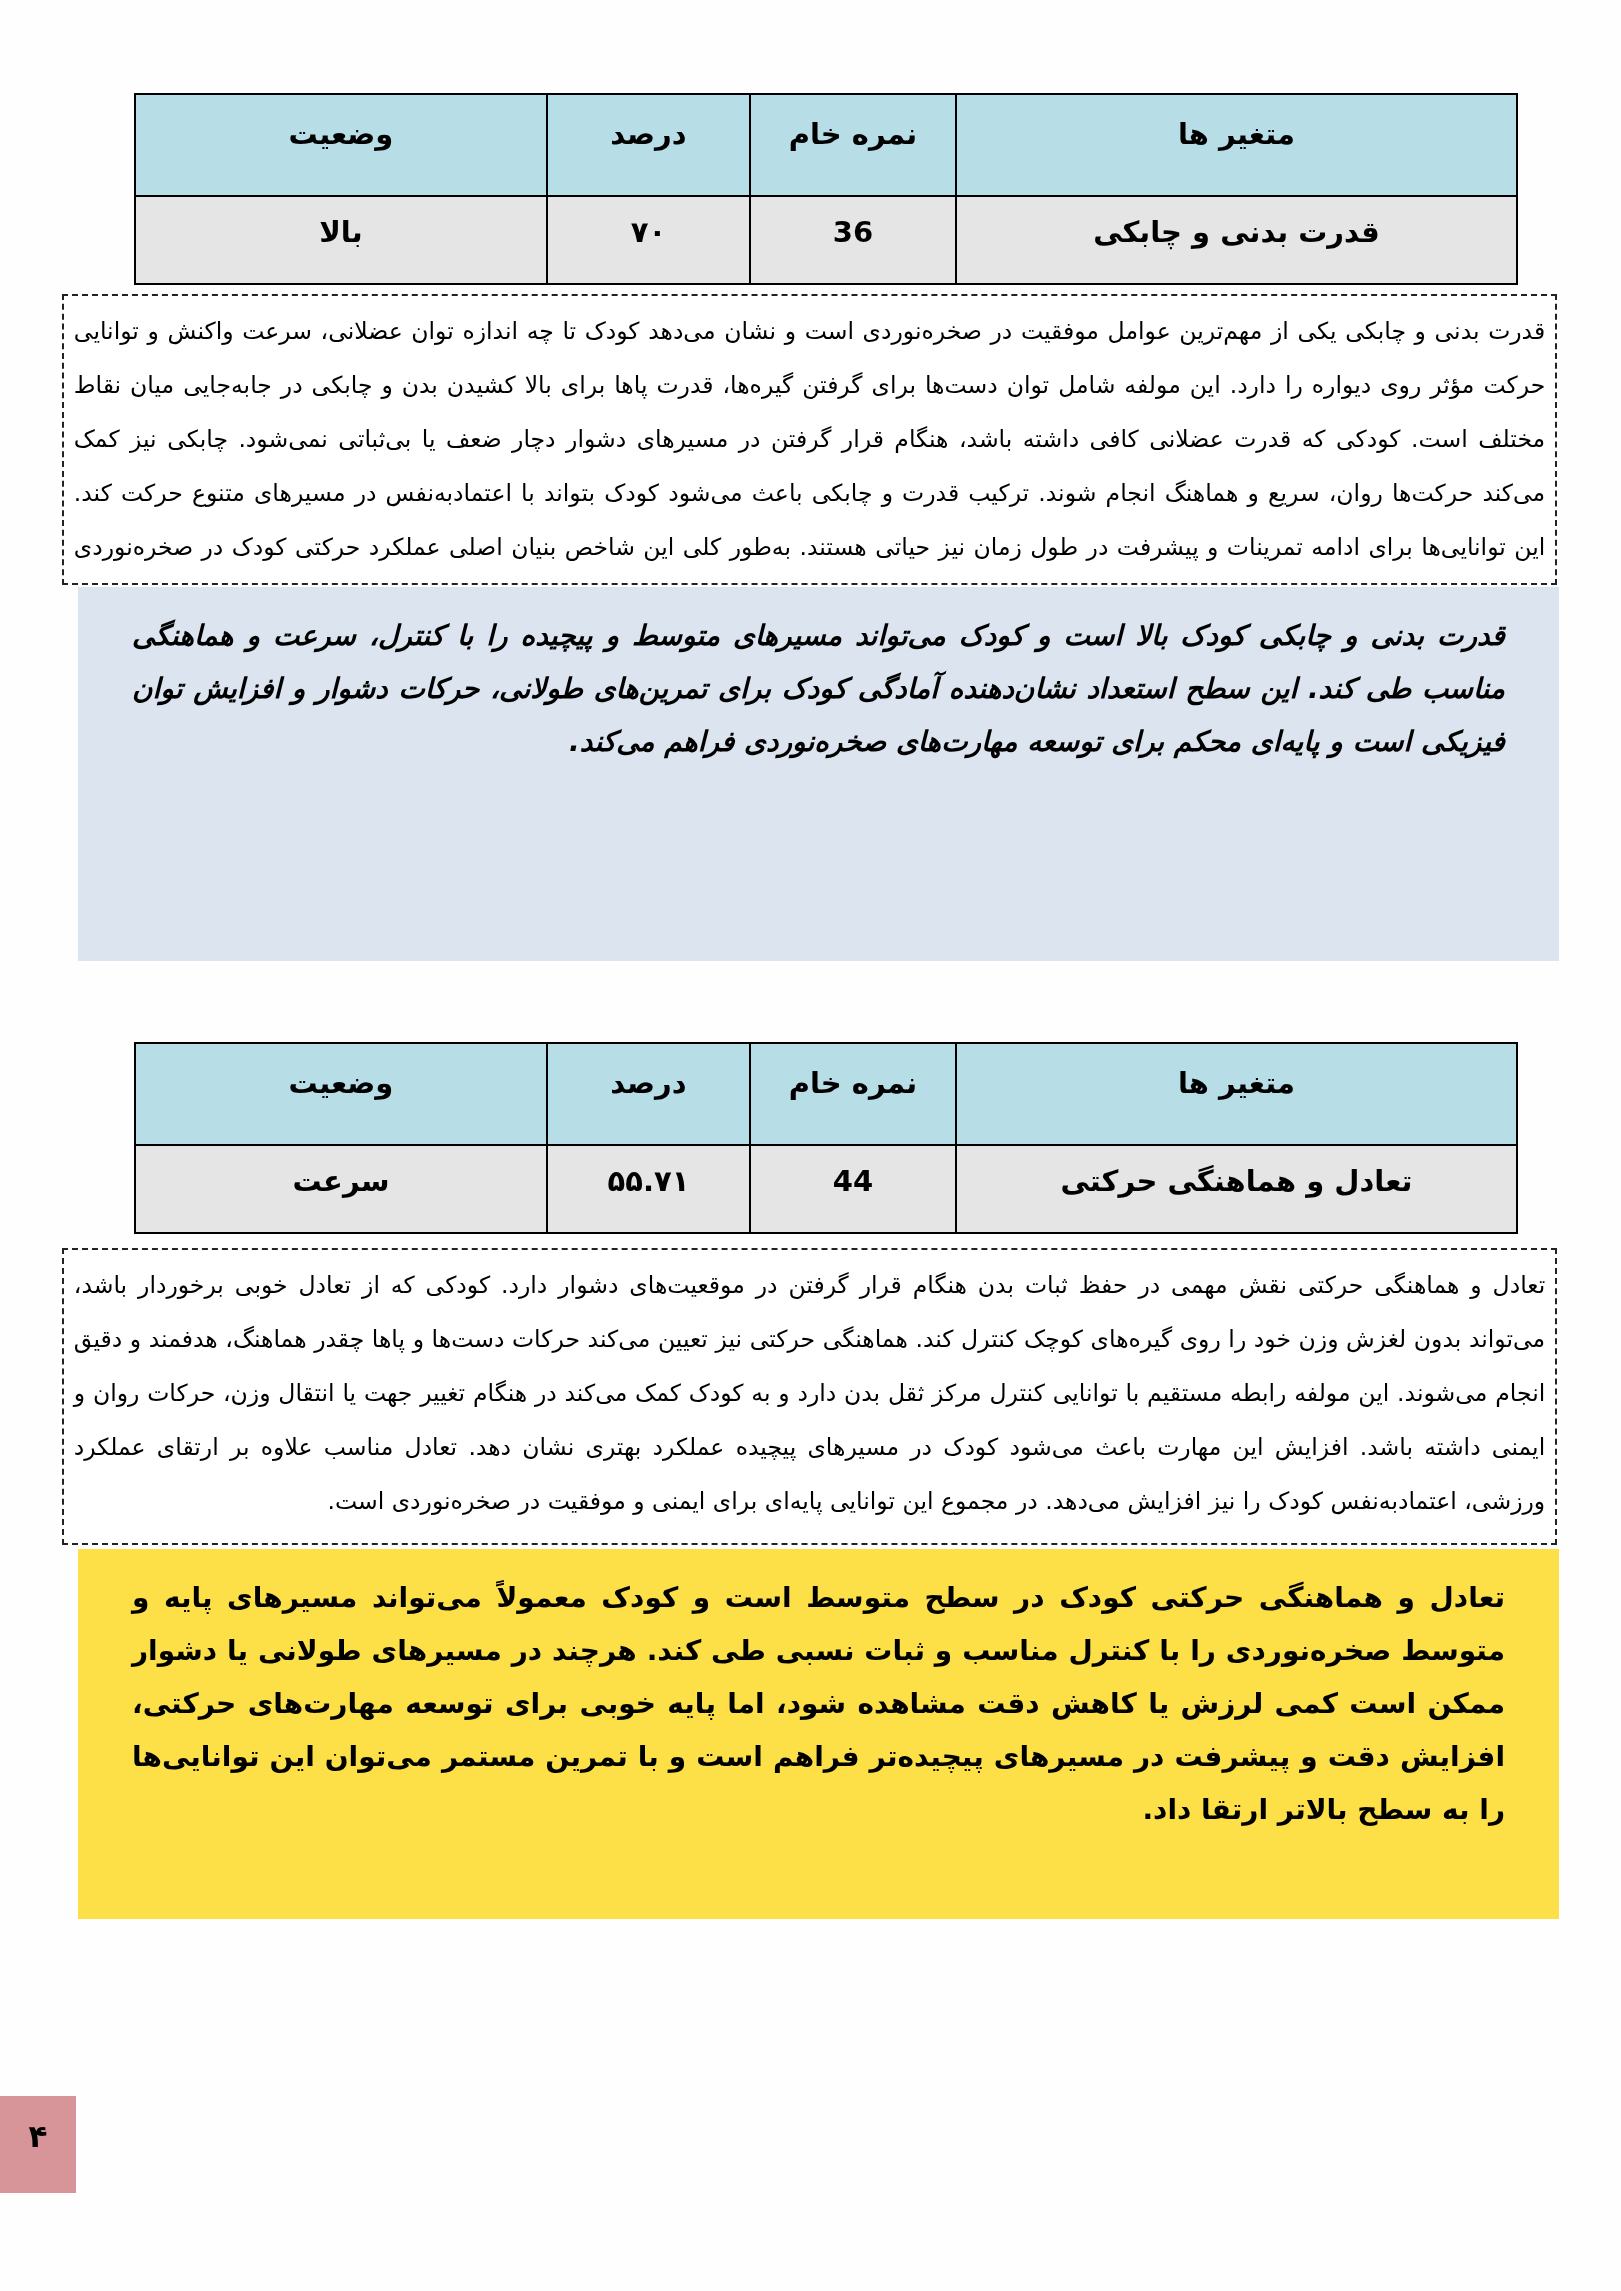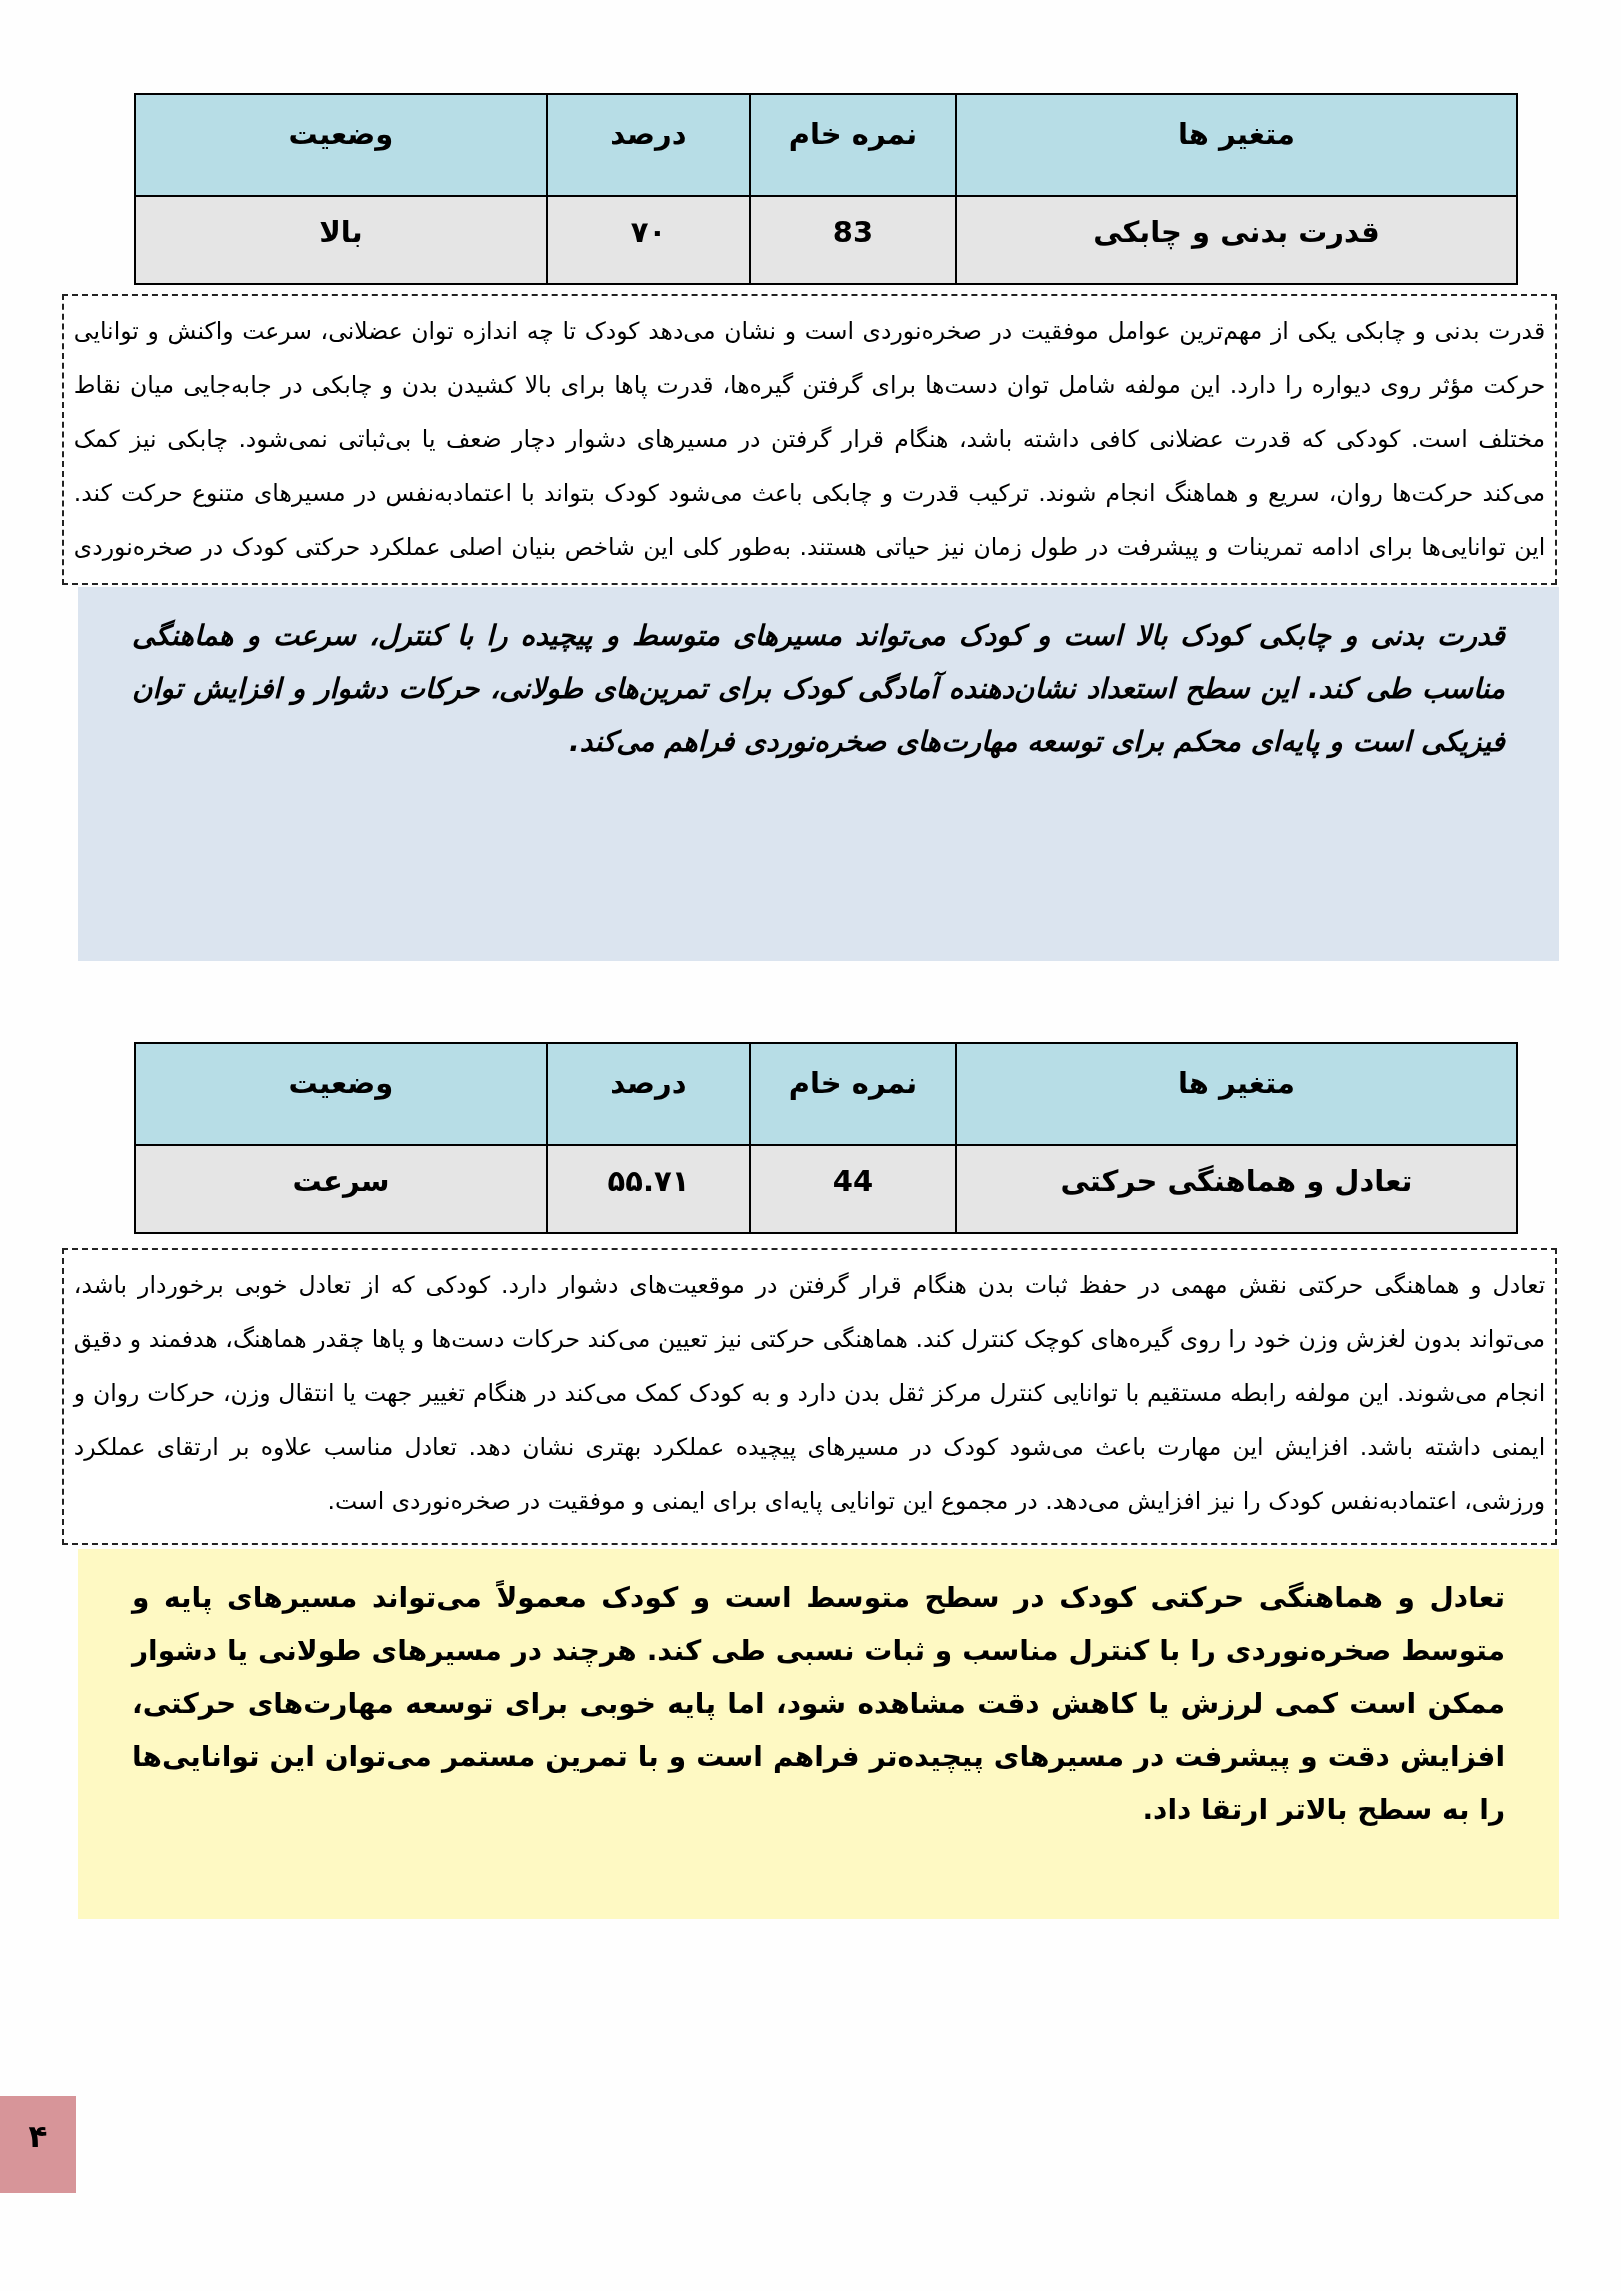--- a/index.html
+++ b/index.html
@@ -105,21 +105,21 @@
       <tr>
         <th class="hdr" style="background: rgb(183, 221, 230);">متغیر ها</th>
         <th class="hdr" style="background: rgb(183, 221, 230);">نمره خام</th>
         <th class="hdr" style="background: rgb(183, 221, 230);">درصد</th>
         <th class="hdr" style="background: rgb(183, 221, 230);">وضعیت</th>
       </tr>
     </thead>
     <tbody>
       <tr>
         <td>قدرت بدنی و چابکی</td>
-        <td>83</td>
+        <td>36</td>
         <td>۷۰</td>
         <td>بالا</td>
       </tr>
     </tbody>
   </table>
 
   <div class="dashed-box" id="dashed1">
     <span>قدرت بدنی و چابکی یکی از مهم‌ترین عوامل موفقیت در صخره‌نوردی است و نشان می‌دهد کودک تا چه اندازه توان عضلانی، سرعت واکنش و توانایی حرکت مؤثر روی دیواره را دارد. این مولفه شامل توان دست‌ها برای گرفتن گیره‌ها، قدرت پاها برای بالا کشیدن بدن و چابکی در جابه‌جایی میان نقاط مختلف است. کودکی که قدرت عضلانی کافی داشته باشد، هنگام قرار گرفتن در مسیرهای دشوار دچار ضعف یا بی‌ثباتی نمی‌شود. چابکی نیز کمک می‌کند حرکت‌ها روان، سریع و هماهنگ انجام شوند. ترکیب قدرت و چابکی باعث می‌شود کودک بتواند با اعتمادبه‌نفس در مسیرهای متنوع حرکت کند. این توانایی‌ها برای ادامه تمرینات و پیشرفت در طول زمان نیز حیاتی هستند. به‌طور کلی این شاخص بنیان اصلی عملکرد حرکتی کودک در صخره‌نوردی را تشکیل می‌دهد.</span>
   </div>
 
@@ -149,21 +149,21 @@
         <td>۵۵.۷۱</td>
         <td>سرعت</td>
       </tr>
     </tbody>
   </table>
 
   <div class="dashed-box" id="dashed2">
     <span>تعادل و هماهنگی حرکتی نقش مهمی در حفظ ثبات بدن هنگام قرار گرفتن در موقعیت‌های دشوار دارد. کودکی که از تعادل خوبی برخوردار باشد، می‌تواند بدون لغزش وزن خود را روی گیره‌های کوچک کنترل کند. هماهنگی حرکتی نیز تعیین می‌کند حرکات دست‌ها و پاها چقدر هماهنگ، هدفمند و دقیق انجام می‌شوند. این مولفه رابطه مستقیم با توانایی کنترل مرکز ثقل بدن دارد و به کودک کمک می‌کند در هنگام تغییر جهت یا انتقال وزن، حرکات روان و ایمنی داشته باشد. افزایش این مهارت باعث می‌شود کودک در مسیرهای پیچیده عملکرد بهتری نشان دهد. تعادل مناسب علاوه بر ارتقای عملکرد ورزشی، اعتمادبه‌نفس کودک را نیز افزایش می‌دهد. در مجموع این توانایی پایه‌ای برای ایمنی و موفقیت در صخره‌نوردی است.</span>
   </div>
 
-  <div class="blue-box" id="blue2" style="background: #fef9c3;">
+  <div class="blue-box" id="blue2" style="background: #fde047;">
     <span>تعادل و هماهنگی حرکتی کودک در سطح متوسط است و کودک معمولاً می‌تواند مسیرهای پایه و متوسط صخره‌نوردی را با کنترل مناسب و ثبات نسبی طی کند. هرچند در مسیرهای طولانی یا دشوار ممکن است کمی لرزش یا کاهش دقت مشاهده شود، اما پایه خوبی برای توسعه مهارت‌های حرکتی، افزایش دقت و پیشرفت در مسیرهای پیچیده‌تر فراهم است و با تمرین مستمر می‌توان این توانایی‌ها را به سطح بالاتر ارتقا داد.</span>
   </div>
 
   <div class="page-number-box" style="background: rgb(215, 149, 153);">
     <span>۴</span>
   </div>
 
 </div>
 
 

